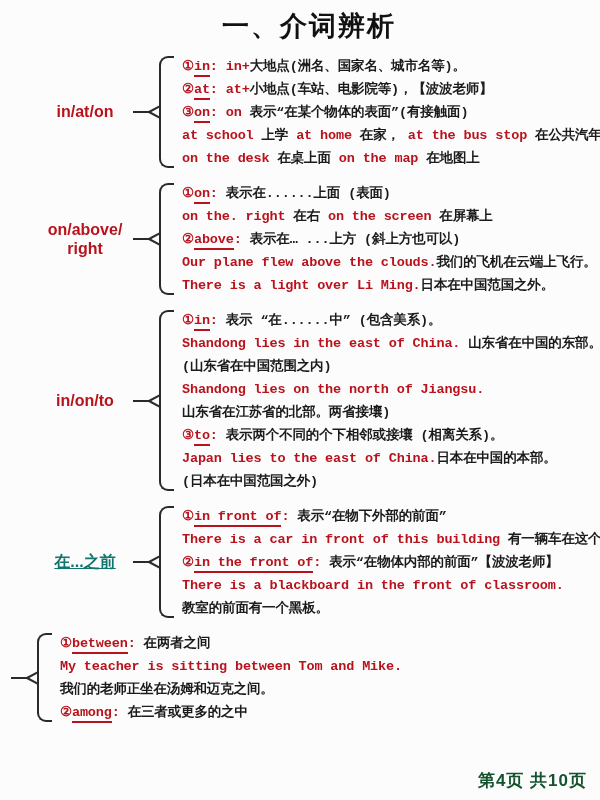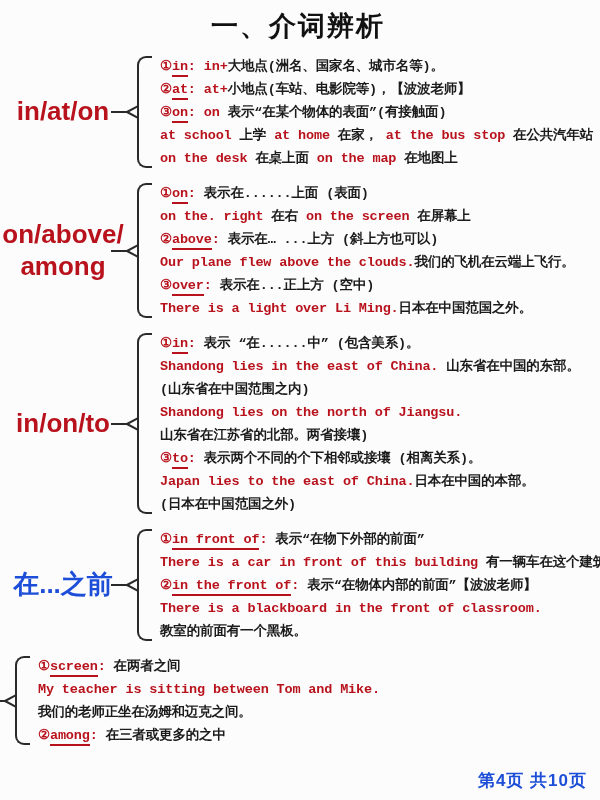--- a/index.html
+++ b/index.html
@@ -2,33 +2,33 @@
 <html style="--red: #b8121c; --ink: #1b1b1b;"><head>
 <meta charset="utf-8">
 <style>
   :root{ --red:#b8121c; --ink:#1b1b1b; --line:#2a2a2a; }
   html,body{ margin:0; padding:0; }
   body{
     width:600px; height:800px; overflow:hidden; position:relative;
     background:#fcfcfc; color:var(--ink);
     font-family:"Liberation Sans","DejaVu Sans",sans-serif;
   }
-  .page{ padding:6px 6px 0 2px; }
+  .page{ padding:6px 6px 0 24px; }
   .title{
     margin:2px 0 10px 0; text-align:center;
     font-size:27px; font-weight:800; letter-spacing:2px; color:#111;
   }
   .section-row{ display:flex; align-items:stretch; margin:0 0 11px 0; }
   .section-label{
     width:122px; flex:none; display:flex; align-items:center; justify-content:center;
-    text-align:center; font-weight:800; font-size:26px; line-height:1.2;
+    text-align:center; font-weight:800; font-size:16px; line-height:1.2;
     white-space:pre-line;
   }
   .label-red{ color:var(--red); }
-  .label-ink{ color:#1d4ed8; }
+  .label-ink{ color:#0f766e;text-decoration:underline; }
   
   .brace{ width:30px; flex:none; position:relative; margin:0 6px 0 0; }
   .brace i{ display:block; }
   .brace .bt{ position:absolute; left:13px; right:2px; top:2px; height:calc(50% - 3px);
     border-left:2px solid var(--line); border-top:2px solid var(--line); border-top-left-radius:9px; }
   .brace .bb{ position:absolute; left:13px; right:2px; bottom:2px; height:calc(50% - 3px);
     border-left:2px solid var(--line); border-bottom:2px solid var(--line); border-bottom-left-radius:9px; }
   .brace .bd{ position:absolute; left:-13px; top:50%; width:17px; height:2px; background:var(--line); transform:translateY(-50%); }
   .brace .bu{ position:absolute; left:3px; top:50%; width:13px; height:2px; background:var(--line);
     transform-origin:left center; transform:translateY(-50%) rotate(-28deg); }
@@ -37,21 +37,21 @@
   .lines{ flex:1; padding-top:1px;font-family:Liberation Mono, monospace; }
   .line{
     font-size:13.5px; line-height:23px; font-weight:700;
     white-space:nowrap; letter-spacing:-0.15px;
   }
   .seg-red{ color:var(--red); }
   .seg-ink{ color:var(--ink); }
   .seg-u{ display:inline-block; line-height:16px; border-bottom:2px solid currentColor; }
   .page-number{
     position:absolute; right:13px; bottom:8px;
-    font-size:17px; font-weight:600; color:#1d4ed8; letter-spacing:1px;
+    font-size:17px; font-weight:600; color:#14532d; letter-spacing:1px;
   }
 </style>
 </head>
 <body>
 
 <div class="page">
   <h1 class="title">一、介词辨析</h1>
   <div>
       <div class="section-row">
         <div class="section-label label-red">in/at/on</div>
@@ -65,34 +65,33 @@
         <div class="lines">
           <div class="line"><span class="seg-red">①</span><span class="seg-red seg-u">in</span><span class="seg-red">: </span><span class="seg-red">in+</span><span class="seg-ink">大地点(洲名、国家名、城市名等)。</span></div>
           <div class="line"><span class="seg-red">②</span><span class="seg-red seg-u">at</span><span class="seg-red">: </span><span class="seg-red">at+</span><span class="seg-ink">小地点(车站、电影院等)，【波波老师】</span></div>
           <div class="line"><span class="seg-red">③</span><span class="seg-red seg-u">on</span><span class="seg-red">: </span><span class="seg-red">on </span><span class="seg-ink">表示“在某个物体的表面”(有接触面)</span></div>
           <div class="line"><span class="seg-red">at school </span><span class="seg-ink">上学 </span><span class="seg-red">at home </span><span class="seg-ink">在家， </span><span class="seg-red">at the bus stop </span><span class="seg-ink">在公共汽年站</span></div>
           <div class="line"><span class="seg-red">on the desk </span><span class="seg-ink">在桌上面 </span><span class="seg-red">on the map </span><span class="seg-ink">在地图上</span></div>
         </div>
       </div>
       <div class="section-row">
         <div class="section-label label-red">on/above/
-among</div>
+right</div>
         <div class="brace">
           <i class="bt"></i>
           <i class="bb"></i>
           <i class="bd"></i>
           <i class="bu"></i>
           <i class="bv"></i>
         </div>
         <div class="lines">
           <div class="line"><span class="seg-red">①</span><span class="seg-red seg-u">on</span><span class="seg-red">: </span><span class="seg-ink">表示在......上面 (表面)</span></div>
           <div class="line"><span class="seg-red">on the. right </span><span class="seg-ink">在右 </span><span class="seg-red">on the screen </span><span class="seg-ink">在屏幕上</span></div>
           <div class="line"><span class="seg-red">②</span><span class="seg-red seg-u">above</span><span class="seg-red">: </span><span class="seg-ink">表示在… ...上方 (斜上方也可以)</span></div>
           <div class="line"><span class="seg-red">Our plane flew above the clouds.</span><span class="seg-ink">我们的飞机在云端上飞行。</span></div>
-          <div class="line"><span class="seg-red">③</span><span class="seg-red seg-u">over</span><span class="seg-red">: </span><span class="seg-ink">表示在...正上方 (空中)</span></div>
           <div class="line"><span class="seg-red">There is a light over Li Ming.</span><span class="seg-ink">日本在中国范国之外。</span></div>
         </div>
       </div>
       <div class="section-row">
         <div class="section-label label-red">in/on/to</div>
         <div class="brace">
           <i class="bt"></i>
           <i class="bb"></i>
           <i class="bd"></i>
           <i class="bu"></i>
@@ -128,21 +127,21 @@
       </div>
       <div class="section-row">
         <div class="brace">
           <i class="bt"></i>
           <i class="bb"></i>
           <i class="bd"></i>
           <i class="bu"></i>
           <i class="bv"></i>
         </div>
         <div class="lines">
-          <div class="line"><span class="seg-red">①</span><span class="seg-red seg-u">screen</span><span class="seg-red">: </span><span class="seg-ink">在两者之间</span></div>
+          <div class="line"><span class="seg-red">①</span><span class="seg-red seg-u">between</span><span class="seg-red">: </span><span class="seg-ink">在两者之间</span></div>
           <div class="line"><span class="seg-red">My teacher is sitting between Tom and Mike.</span></div>
           <div class="line"><span class="seg-ink">我们的老师正坐在汤姆和迈克之间。</span></div>
           <div class="line"><span class="seg-red">②</span><span class="seg-red seg-u">among</span><span class="seg-red">: </span><span class="seg-ink">在三者或更多的之中</span></div>
         </div>
       </div>
     </div>
 </div>
 <div class="page-number">第4页 共10页</div>
 
 </body></html>

